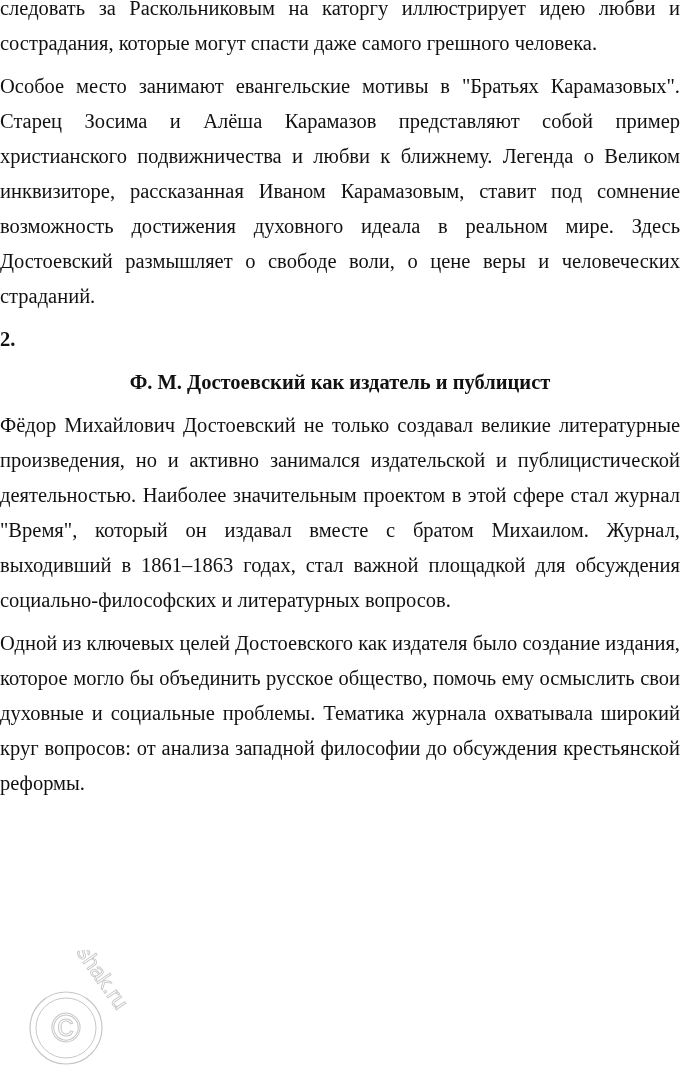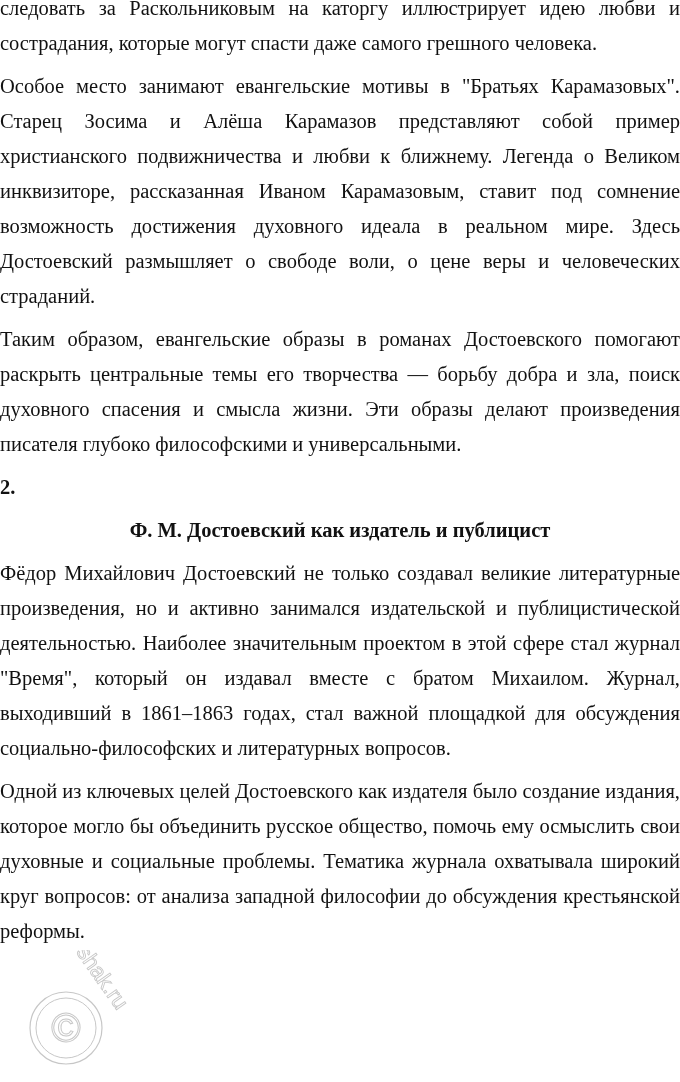--- a/index.html
+++ b/index.html
@@ -34,21 +34,20 @@
     position: absolute; left: 18px; top: 950px; width: 130px; height: 130px;
     pointer-events: none; opacity: 0.55;
   }
 </style>
 </head>
 <body>
 
 <div class="page">
   <p>следовать за Раскольниковым на каторгу иллюстрирует идею любви и сострадания, которые могут спасти даже самого грешного человека.</p>
   <p>Особое место занимают евангельские мотивы в "Братьях Карамазовых". Старец Зосима и Алёша Карамазов представляют собой пример христианского подвижничества и любви к ближнему. Легенда о Великом инквизиторе, рассказанная Иваном Карамазовым, ставит под сомнение возможность достижения духовного идеала в реальном мире. Здесь Достоевский размышляет о свободе воли, о цене веры и человеческих страданий.</p>
-  <p>Таким образом, евангельские образы в романах Достоевского помогают раскрыть центральные темы его творчества — борьбу добра и зла, поиск духовного спасения и смысла жизни. Эти образы делают произведения писателя глубоко философскими и универсальными.</p>
   <div class="num">2.</div>
   <h2>Ф. М. Достоевский как издатель и публицист</h2>
   <p>Фёдор Михайлович Достоевский не только создавал великие литературные произведения, но и активно занимался издательской и публицистической деятельностью. Наиболее значительным проектом в этой сфере стал журнал "Время", который он издавал вместе с братом Михаилом. Журнал, выходивший в 1861–1863 годах, стал важной площадкой для обсуждения социально-философских и литературных вопросов.</p>
   <p>Одной из ключевых целей Достоевского как издателя было создание издания, которое могло бы объединить русское общество, помочь ему осмыслить свои духовные и социальные проблемы. Тематика журнала охватывала широкий круг вопросов: от анализа западной философии до обсуждения крестьянской реформы.</p>
 </div>
 
 <div class="watermark">
   <svg width="130" height="130" viewBox="0 0 130 130">
     <circle cx="48" cy="78" r="36" fill="none" stroke="#999" stroke-width="1.2"></circle>
     <circle cx="48" cy="78" r="30" fill="none" stroke="#999" stroke-width="1"></circle>

